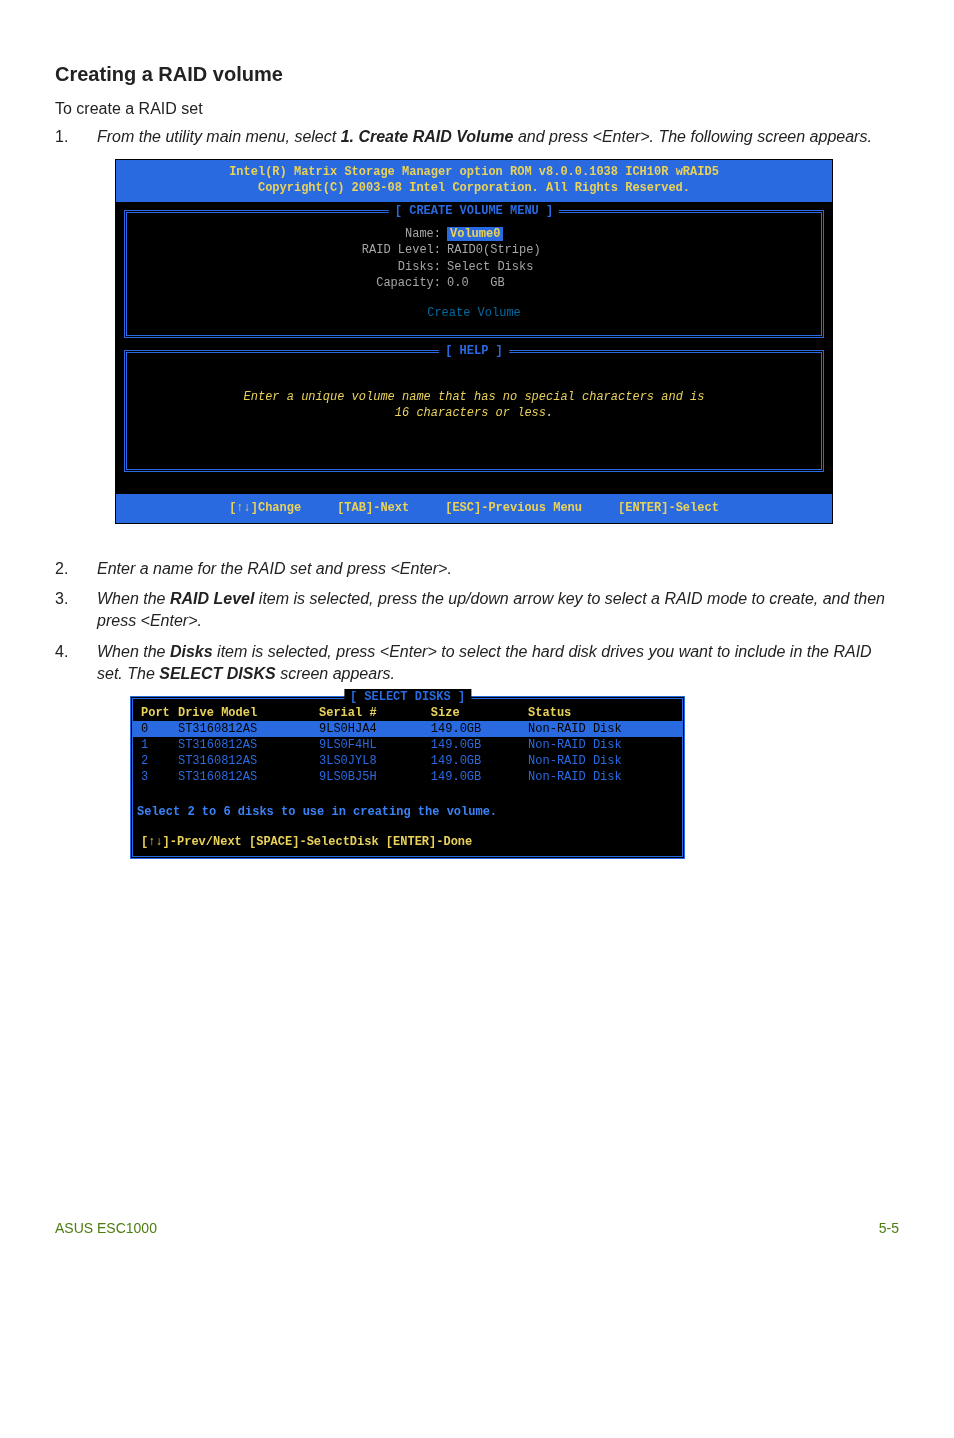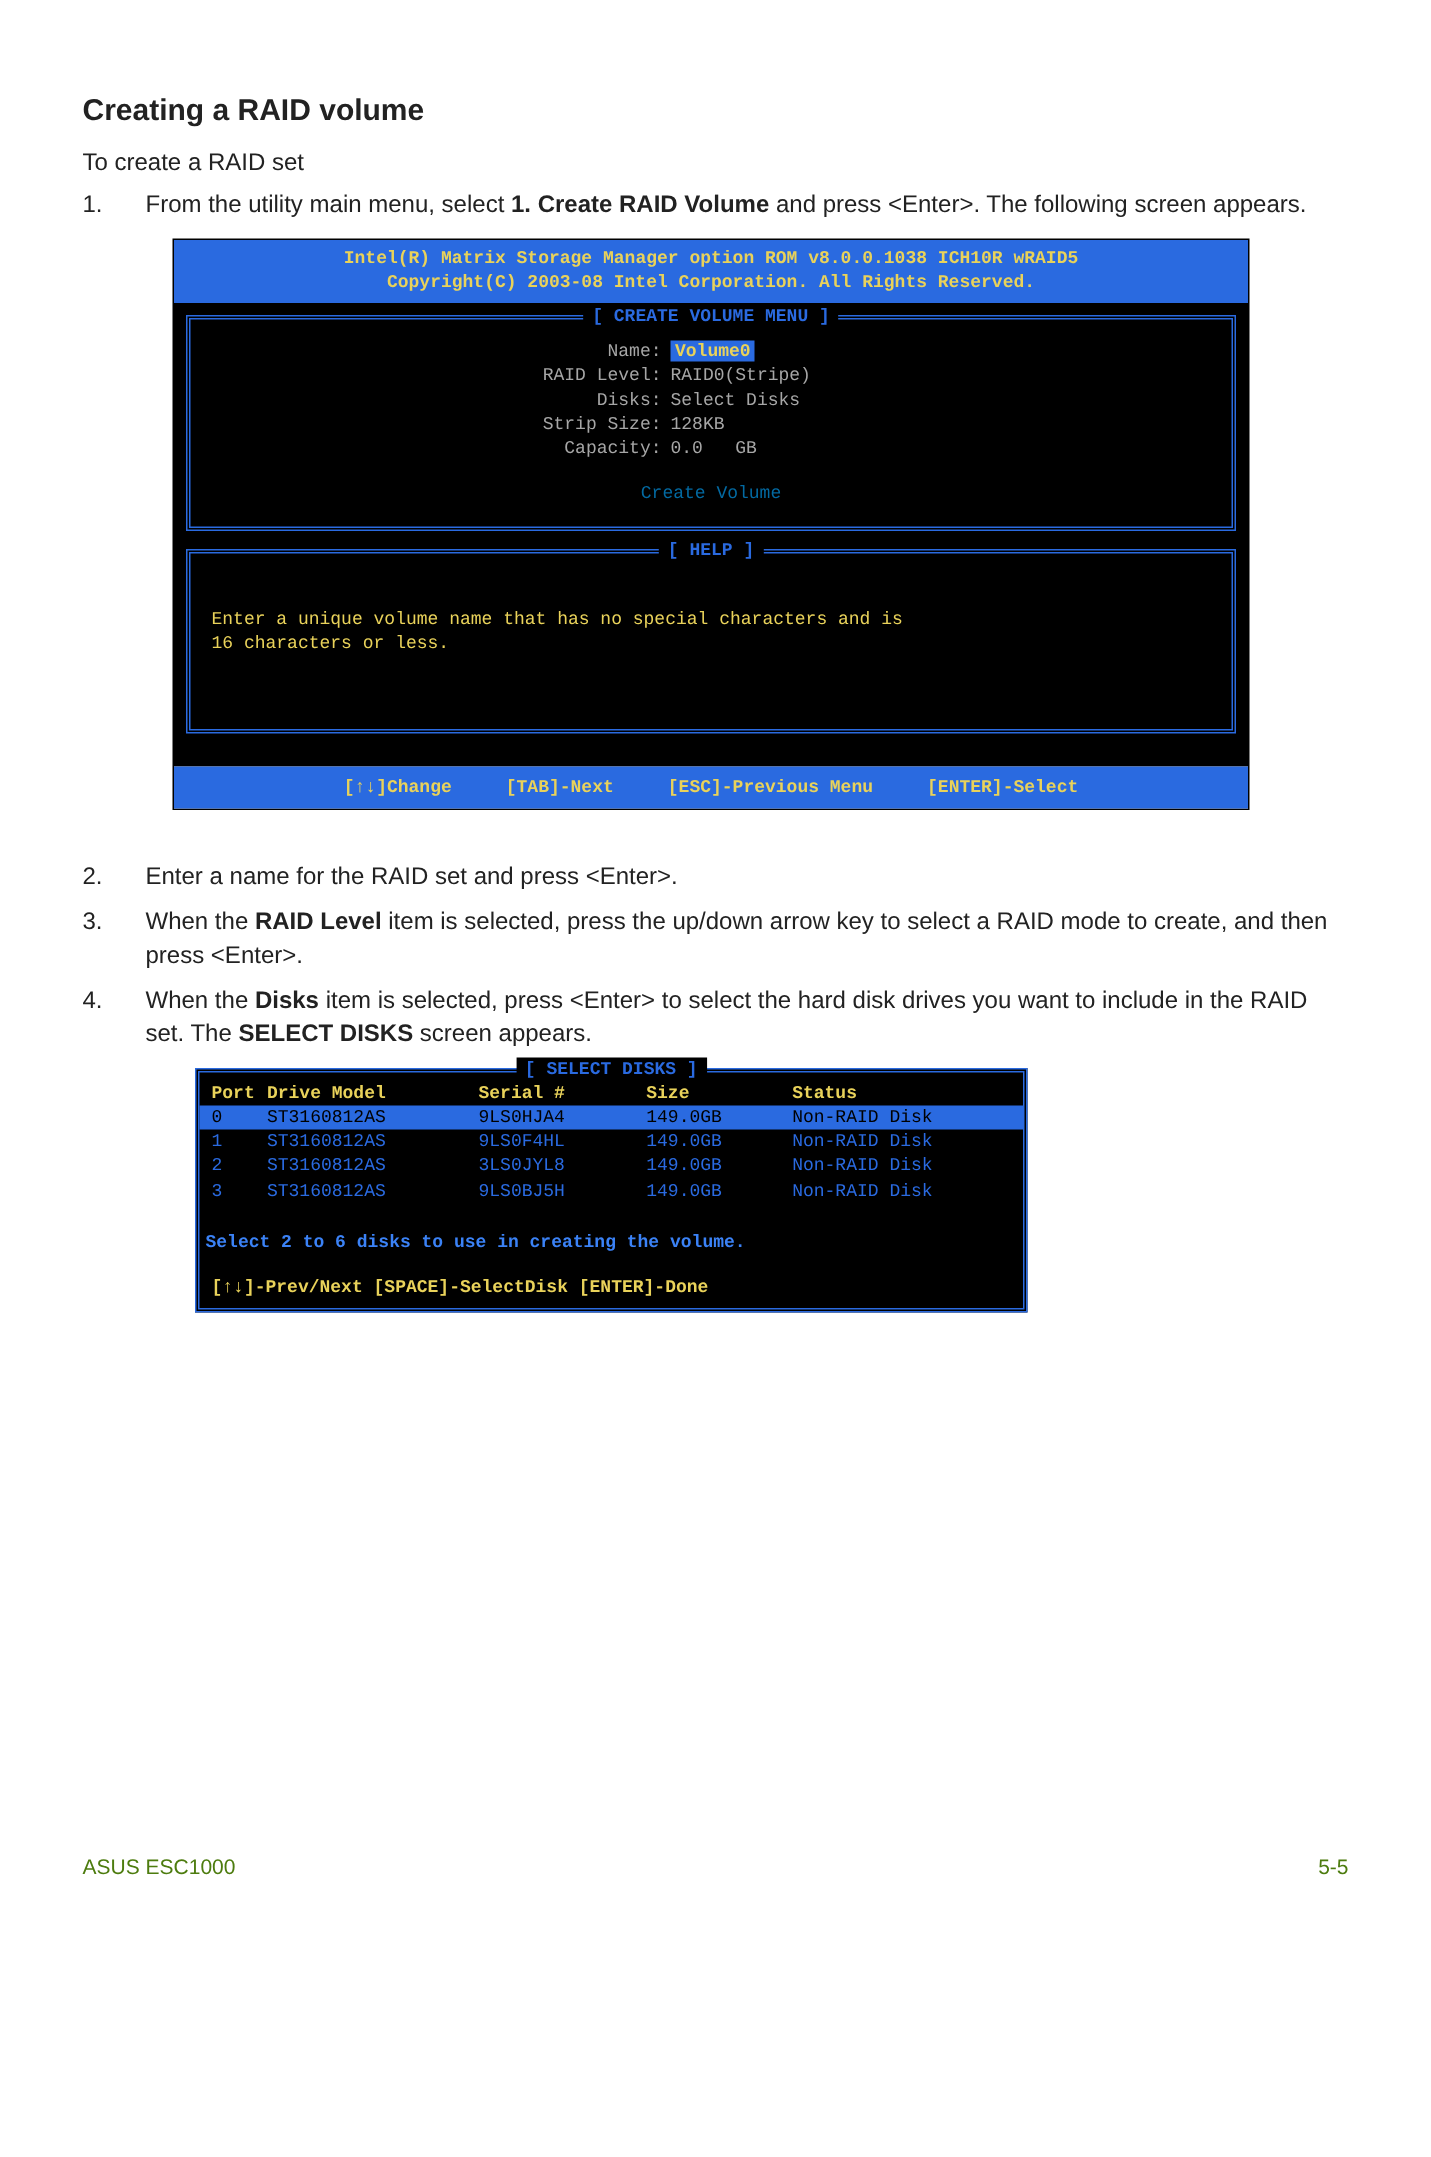--- a/index.html
+++ b/index.html
@@ -36,20 +36,21 @@
       gap: 28px;
       margin-bottom: 8px;
       font-size: 16px;
     }
     li.step .num {
       width: 14px;
       flex-shrink: 0;
     }
     li.step .txt {
       flex: 1;
+      font-style: italic;
     }
 
     
     .bios {
       margin: 10px auto 34px 60px;
       width: 718px;
       border: 1px solid #000;
       font-family: "Courier New", monospace;
       font-size: 12px;
       line-height: 1.35;
@@ -107,21 +108,23 @@
       padding: 0 3px;
       font-weight: bold;
     }
     .bios .create {
       text-align: center;
       margin-top: 14px;
       color: #0369a1;
     }
     .bios .helptext {
       color: #e9d25a;
+      text-align: center;
       padding: 26px 4px 34px 4px;
+      font-style: italic;
     }
     .bios .footer {
       background: #2a6ae0;
       color: #e9d25a;
       display: flex;
       justify-content: center;
       gap: 36px;
       padding: 6px 4px;
       font-weight: bold;
     }
@@ -216,24 +219,20 @@
           <div class="label">Name:</div>
           <div class="value"><span class="hi">Volume0</span></div>
         </div>
         <div class="row">
           <div class="label">RAID Level:</div>
           <div class="value">RAID0(Stripe)</div>
         </div>
         <div class="row">
           <div class="label">Disks:</div>
           <div class="value">Select Disks</div>
-        </div>
-        <div class="row">
-          <div class="label">Strip Size:</div>
-          <div class="value">128KB</div>
         </div>
         <div class="row">
           <div class="label">Capacity:</div>
           <div class="value">0.0   GB</div>
         </div>
         <div class="create">Create Volume</div>
       </div>
     </div>
     <div class="panel">
       <div class="panel-title">[ HELP ]</div>

